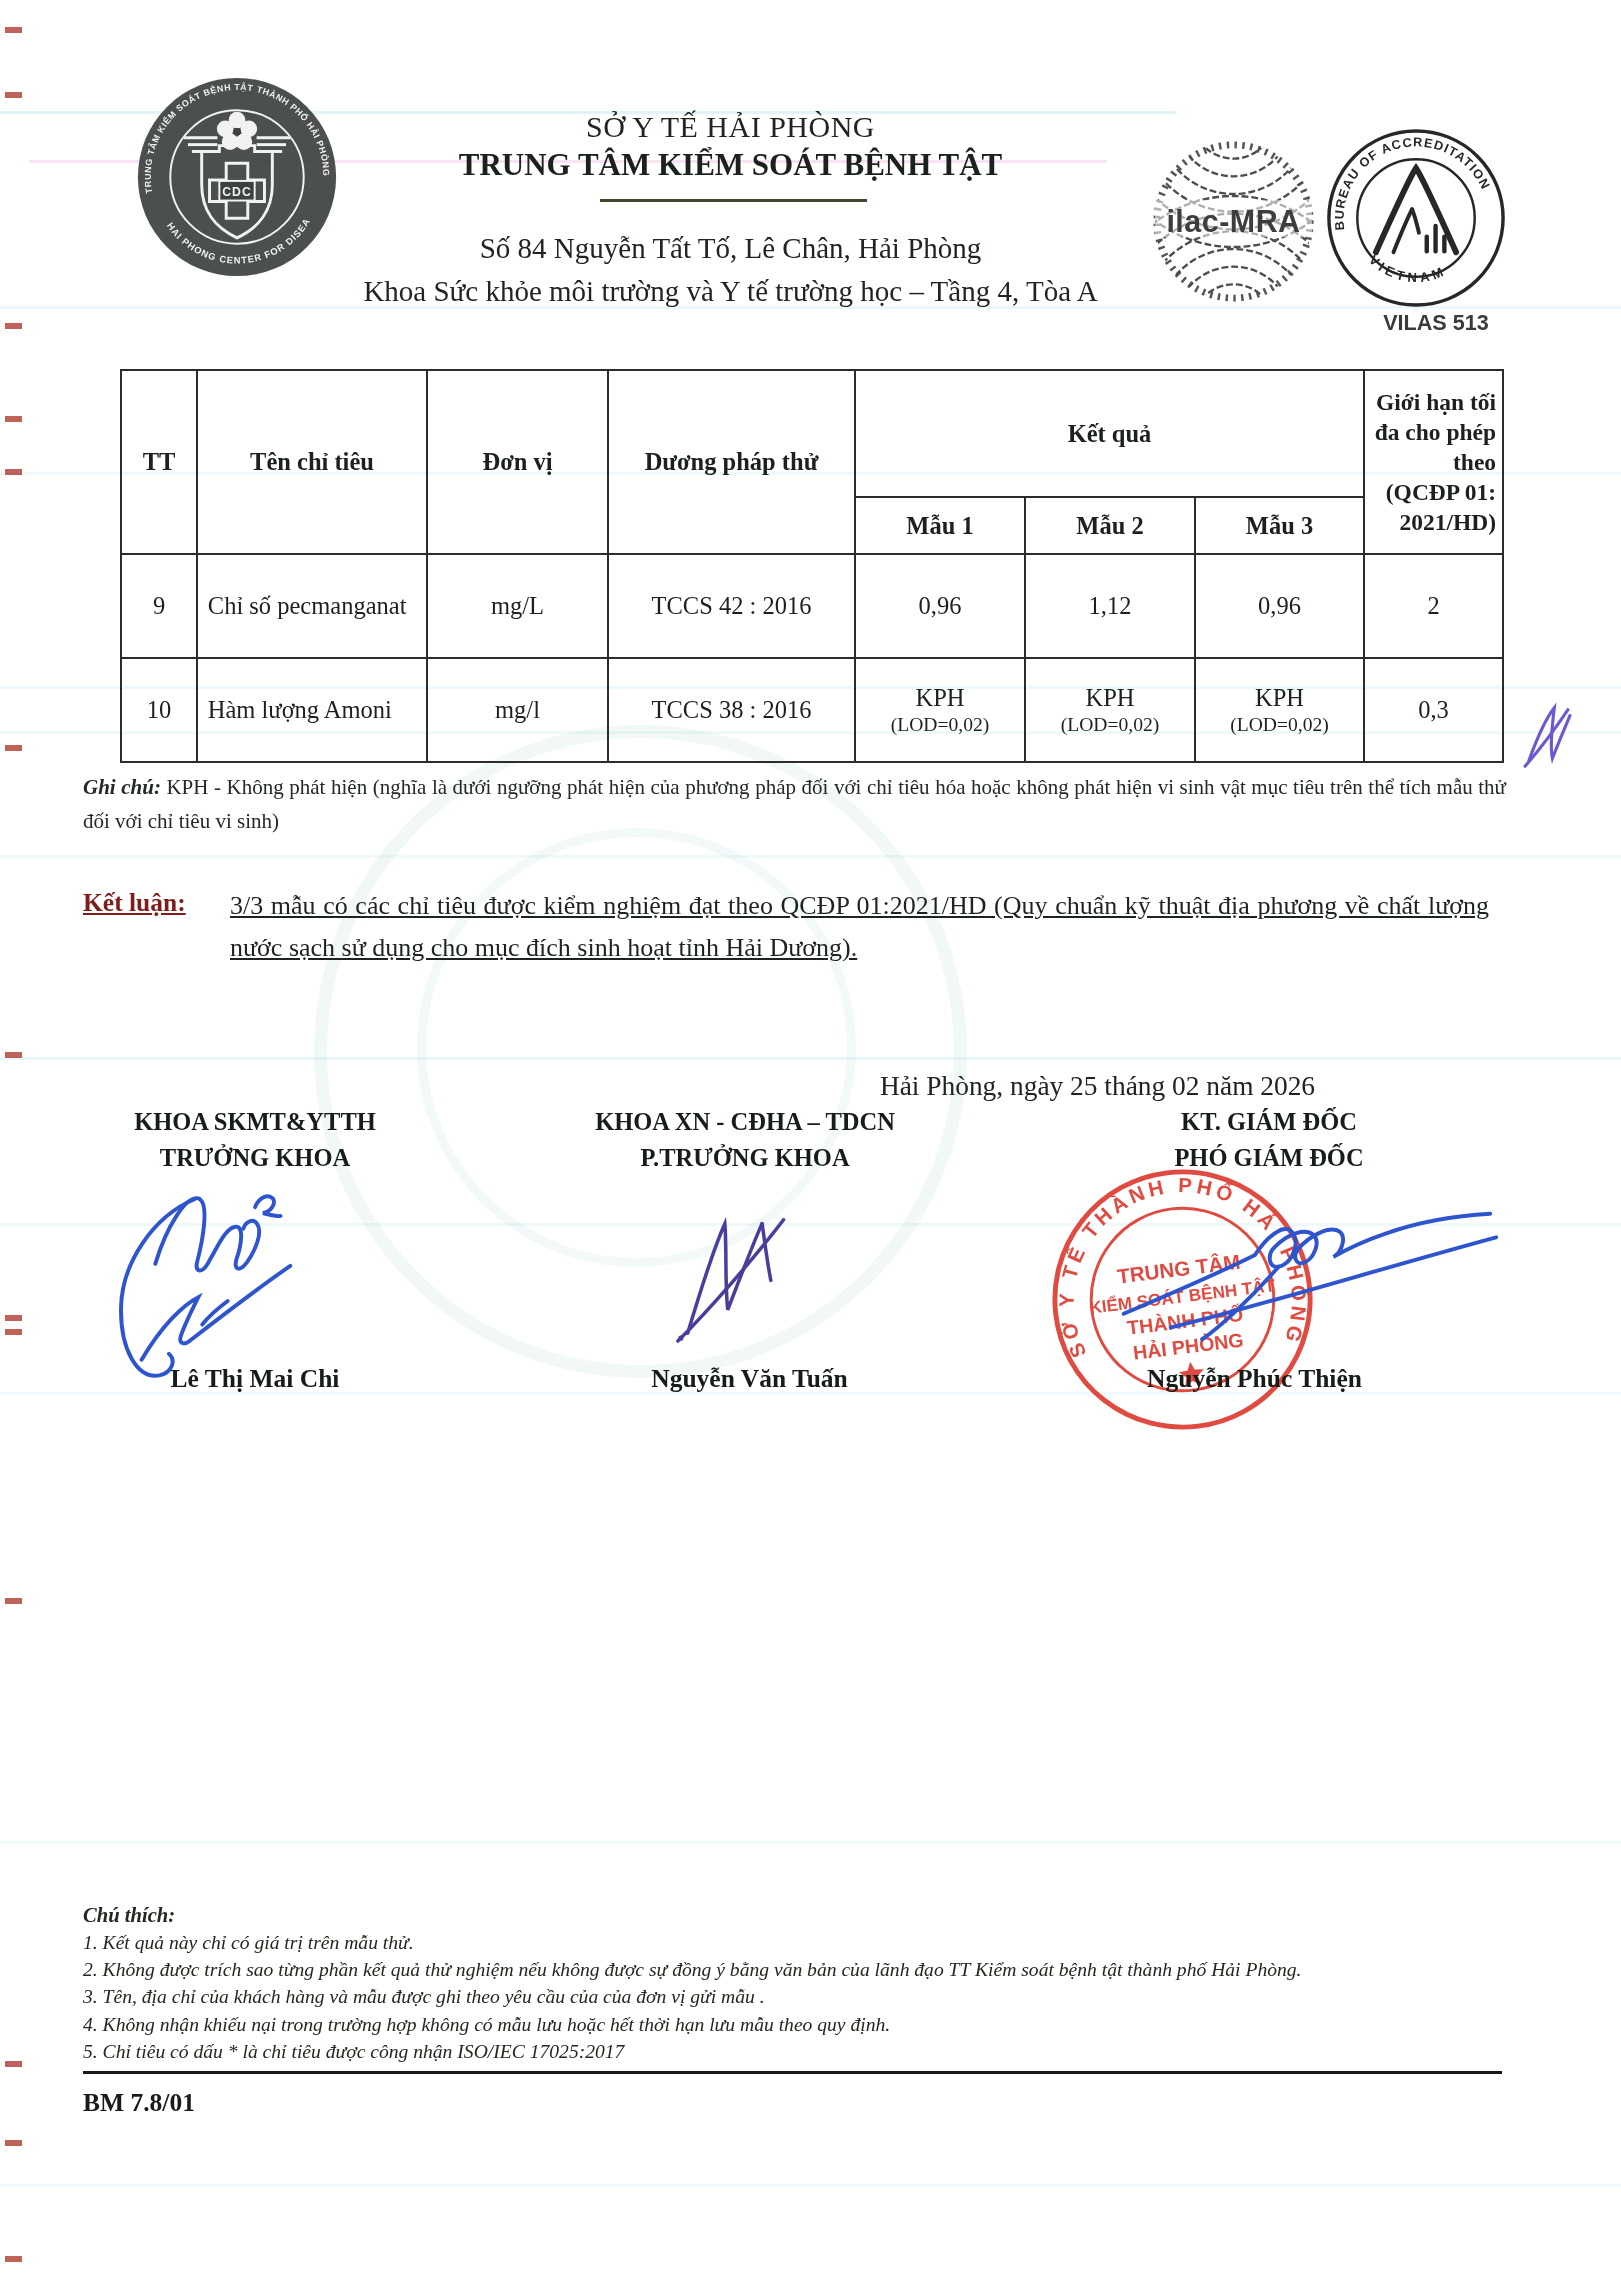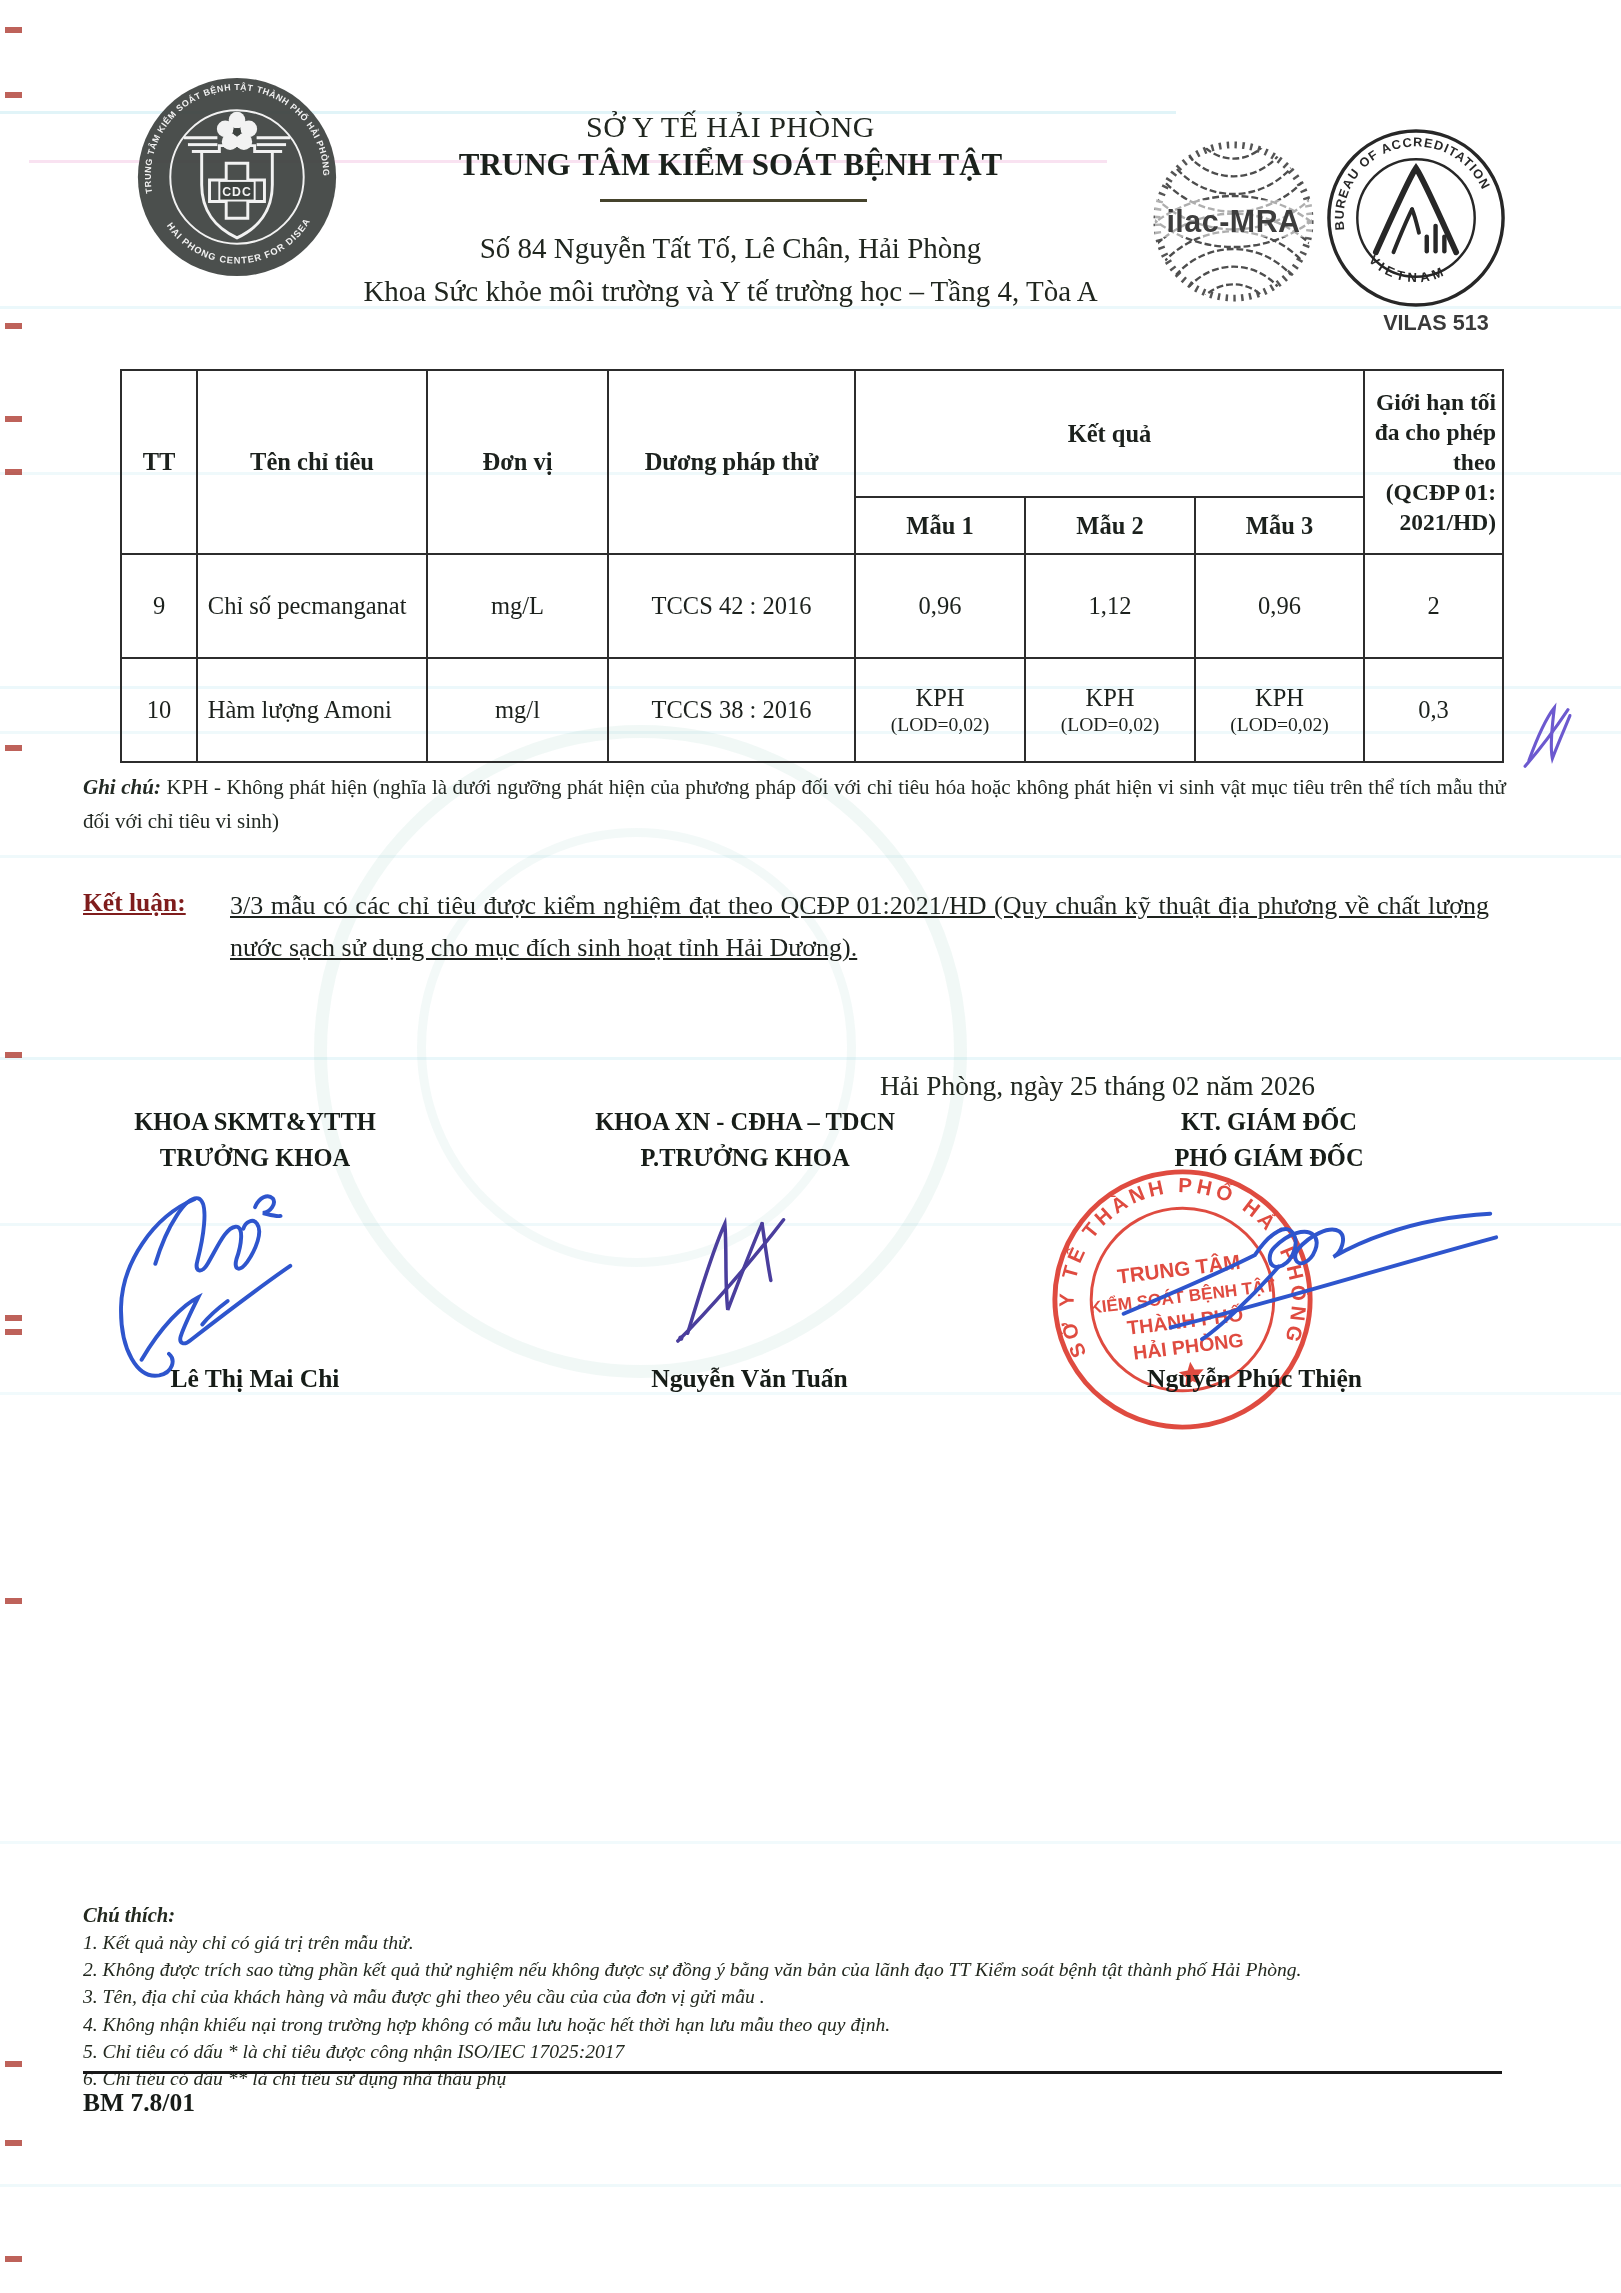--- a/index.html
+++ b/index.html
@@ -304,20 +304,19 @@
   <div class="sig-name" style="left:588px;top:1364px;width:323px;">Nguyễn Văn Tuấn</div>
   <div class="sig-name" style="left:1088px;top:1364px;width:333px;">Nguyễn Phúc Thiện</div>
 
   <div class="abs footnotes">
     <div class="fn-label">Chú thích:</div>
     <div class="fn-item">1. Kết quả này chỉ có giá trị trên mẫu thử.</div>
     <div class="fn-item">2. Không được trích sao từng phần kết quả thử nghiệm nếu không được sự đồng ý bằng văn bản của lãnh đạo TT  Kiểm soát bệnh tật thành phố Hải Phòng.</div>
     <div class="fn-item">3. Tên, địa chỉ của khách hàng và mẫu được ghi theo yêu cầu của của đơn vị gửi mẫu .</div>
     <div class="fn-item">4. Không nhận khiếu nại trong trường hợp không có mẫu lưu hoặc hết thời hạn lưu mẫu theo quy định.</div>
     <div class="fn-item">5. Chỉ tiêu có dấu * là chỉ tiêu được công nhận ISO/IEC 17025:2017</div>
-    <div class="fn-item">6. Chỉ tiêu có dấu ** là chỉ tiêu sử dụng nhà thầu phụ</div>
   </div>
 
   <div class="abs divider"></div>
   <div class="abs formcode">BM 7.8/01</div>
 
 </div>
 
 
 </body></html>

